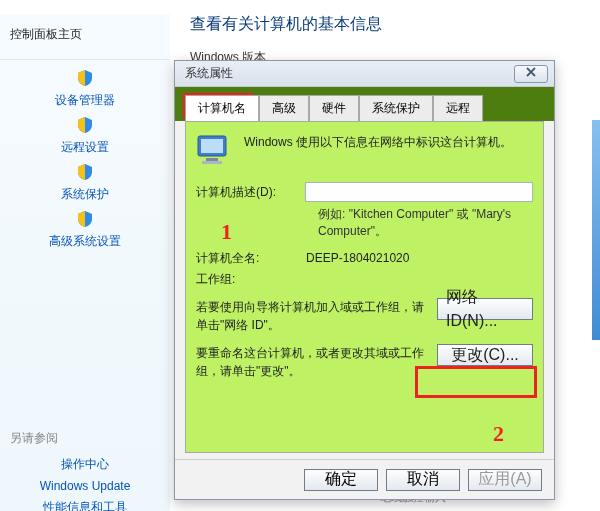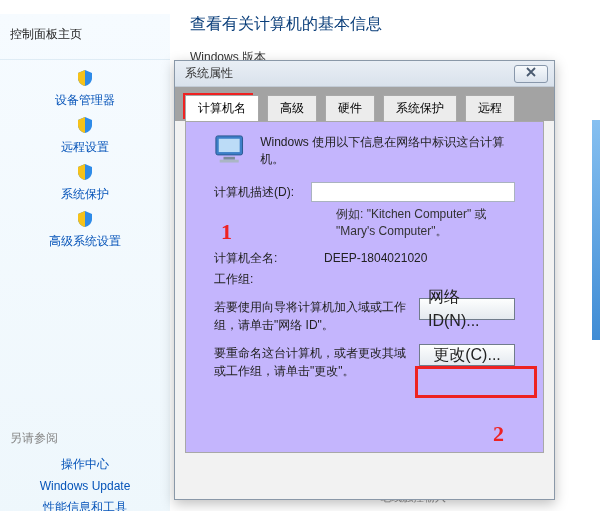--- a/index.html
+++ b/index.html
@@ -20,26 +20,26 @@
   .content .page-title { color: #0a3e7a; font-size: 16px; margin-bottom: 14px; }
   .content .section-sub { color: #333; font-size: 12px; }
   .content .bottom-blur { position: absolute; left: 210px; top: 490px; color: #8a8a8a; font-size: 11px; }
 
   
   .dialog { position: absolute; left: 174px; top: 60px; width: 381px; height: 440px; background: #f2f2f2; border: 1px solid #8a98a8; box-shadow: 0 4px 12px rgba(0,0,0,0.25); }
   .dialog .chrome { height: 26px; background: linear-gradient(#e9eef5,#d9e2ec); border-bottom: 1px solid #c2cbd6; display:flex; align-items:center; justify-content:space-between; padding: 0 6px 0 10px; font-size: 12px; color: #333; }
   .dialog .close { width: 34px; height: 18px; border: 1px solid #8897ab; border-radius: 3px; background: linear-gradient(#f6f9fc,#dbe3ed); display:flex; align-items:center; justify-content:center; cursor:pointer; }
   .dialog .close svg { width: 12px; height: 12px; }
 
-  .tabs { display: flex; padding: 8px 10px 0 10px; gap: 8px; background: #a3a3a3; }
+  .tabs { display: flex; padding: 8px 10px 0 10px; gap: 0px; background: #4d7c0f; }
   .tab { padding: 4px 12px 4px 12px; font-size: 12px; border: 1px solid #a8a8a8; border-bottom: none; background: #ececec; cursor: pointer; }
   .tab.active { background: #fff; position: relative; z-index: 2; }
   .tab-wrap-hl { position: absolute; left: 8px; top: 32px; width: 70px; height: 26px; border: 3px solid #e22; pointer-events: none; }
 
-  .tab-panel { margin: 0 10px 0 10px; background: #c4b5fd; border: 1px solid #a8a8a8; height: calc(100% - 26px - 34px - 46px); padding: 12px 28px; position: relative; }
+  .tab-panel { margin: 0 10px 0 10px; background: #bef264; border: 1px solid #a8a8a8; height: calc(100% - 26px - 34px - 46px); padding: 12px 10px; position: relative; }
   .intro { display: flex; gap: 10px; align-items: flex-start; margin-bottom: 14px; }
   .intro .pc-icon { width: 38px; height: 34px; }
   .intro .txt { font-size: 12px; color: #222; }
 
   .formrow { display: flex; align-items: center; gap: 0; margin: 4px 0; font-size: 12px; color: #222; }
   .formrow .lbl { width: 110px; }
   .formrow .val { flex: 1; }
   .desc-input { width: 230px; height: 20px; border: 1px solid #aab3bf; background: #fff; }
   .example { margin-left: 122px; margin-top: 4px; margin-bottom: 10px; color: #333; font-size: 12px; line-height: 1.4; }
   .para { font-size: 12px; color: #222; margin-top: 10px; line-height: 1.5; }
@@ -171,13 +171,18 @@
       <div style="max-width:240px">要重命名这台计算机，或者更改其域或工作组，请单击"更改"。</div>
       <div class="winbtn">更改(C)...</div>
     </div>
 
     <div class="hl-change"></div>
   </div>
 
   <div class="ann1">1</div>
   <div class="ann2">2</div>
 
+  <div class="dlg-buttons">
+    <div class="winbtn" style="min-width:74px">确定</div>
+    <div class="winbtn" style="min-width:74px">取消</div>
+    <div class="winbtn disabled" style="min-width:74px">应用(A)</div>
+  </div>
 </div>
 
 </body></html>

